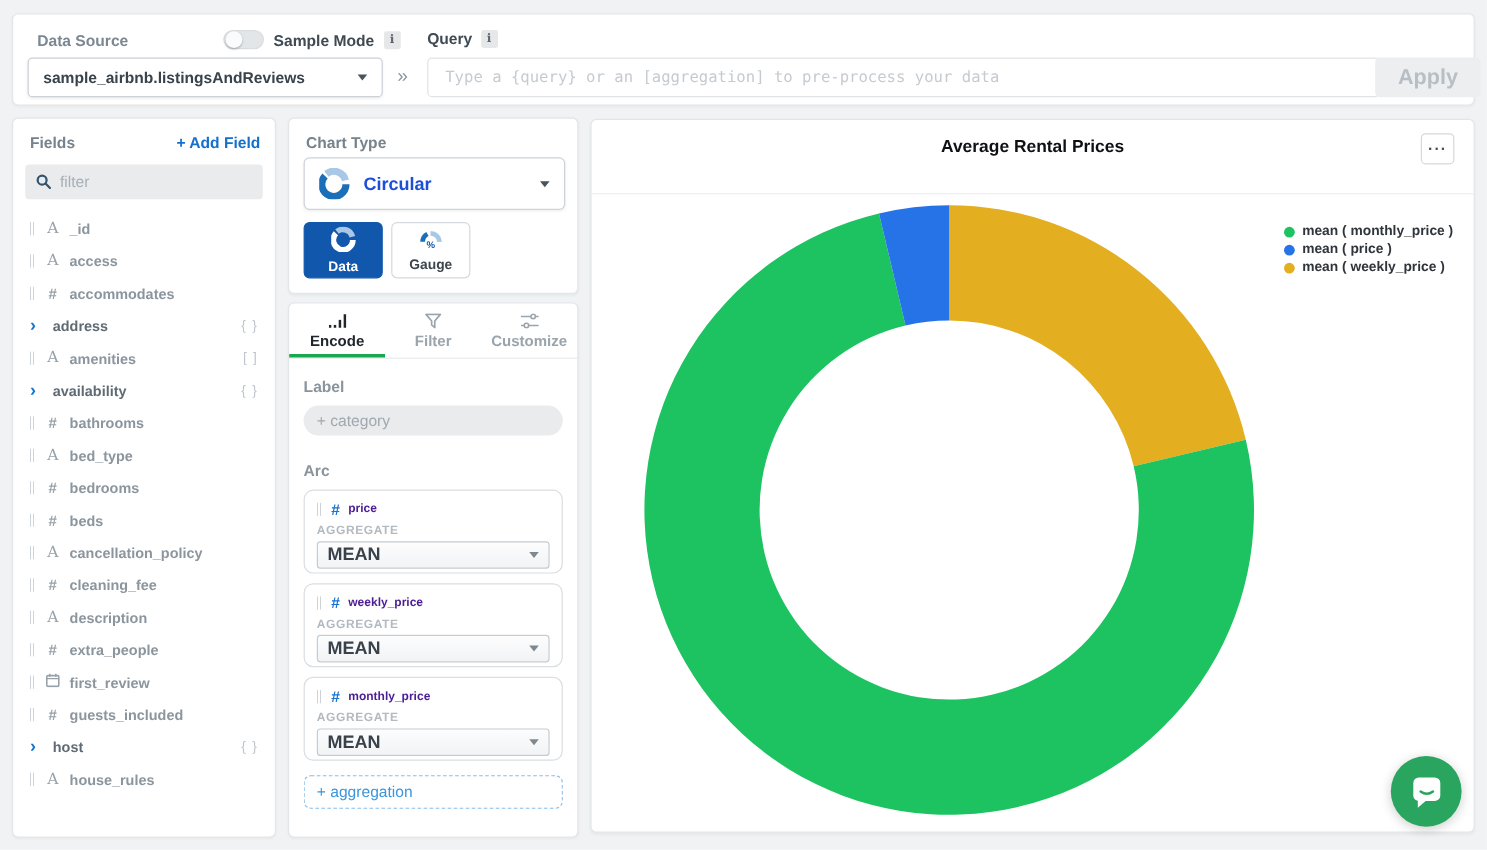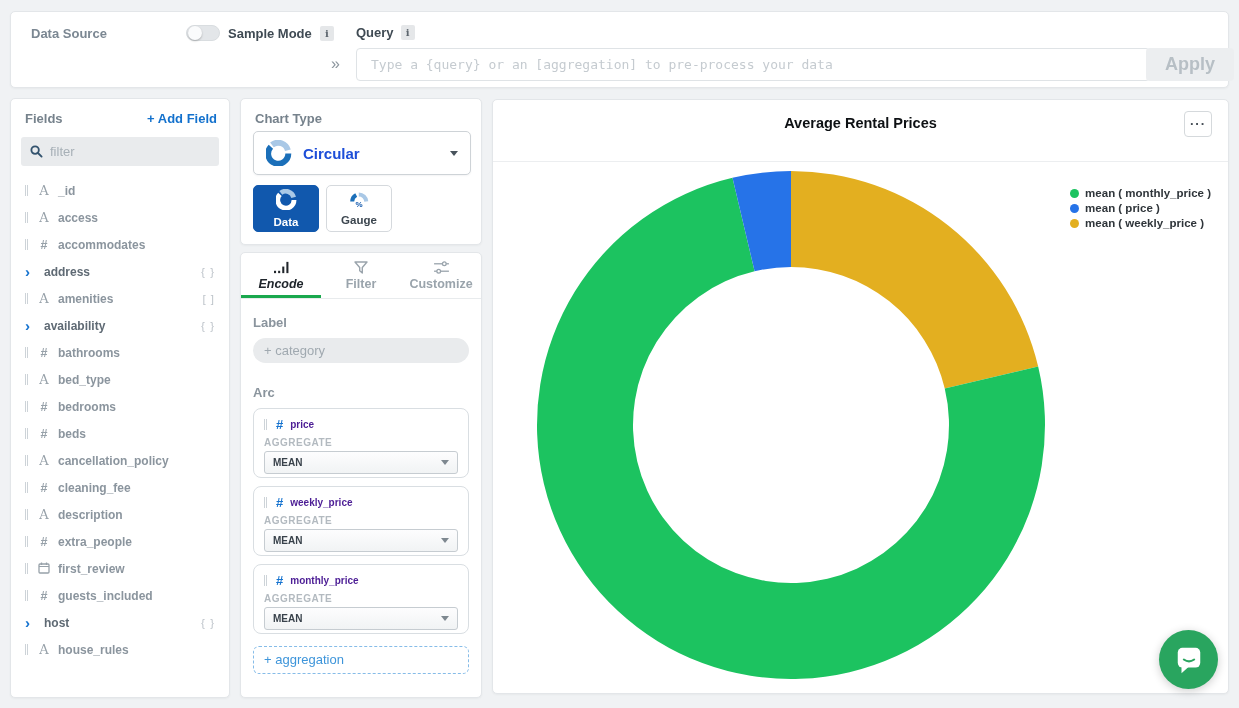--- a/index.html
+++ b/index.html
@@ -52,34 +52,34 @@
   .subtype { height:47px; border-radius:5px; border:1px solid #d5d9dd; background:#fff; display:flex; flex-direction:column; align-items:center; justify-content:center; gap:2px; cursor:pointer; padding:0 10px; min-width:66px; }
   .subtype .st-label { font-size:11.5px; font-weight:bold; color:#3c464f; }
   .subtype.selected { background:#1158ad; border-color:#1158ad; }
   .subtype.selected .st-label { color:#fff; }
 
   
   .encode { left:240px; top:252px; width:242px; height:446px; }
   .tabs { display:flex; height:46px; border-bottom:1px solid #e8ebed; }
   .tab { flex:1; display:flex; flex-direction:column; align-items:center; justify-content:center; gap:3px; cursor:pointer; color:#9aa4ac; }
   .tab .tab-label { font-size:12.5px; font-weight:bold; color:#9aa4ac; }
-  .tab.active { box-shadow:inset 0 -3px 0 #19a84d;font-style:italic; }
+  .tab.active { box-shadow:inset 0 -3px 0 #19a84d; }
   .tab.active .tab-label { color:#20262c; }
   .enc-body { position:absolute; top:47px; left:12px; right:12px; padding-top:15px; }
   .sec-title { font-size:13px; font-weight:bold; color:#8a949d; }
   .label-pill { margin-top:8px; height:25px; background:#e9ebed; border-radius:13px; line-height:25px; padding-left:11px; font-size:13px; color:#a0a9b0; cursor:pointer; }
   .arc-title { margin-top:22px; }
   .channels { margin-top:8px; }
   .channel { border:1px solid #d9dee2; border-radius:8px; padding:8px 10px 9px; height:70px; margin-bottom:8px; background:#fff; }
   .ch-top { display:flex; align-items:center; gap:7px; }
   .ch-hash { color:#1673cf; font-size:13px; font-weight:bold; }
   .ch-name { font-size:10px; font-weight:bold; color:#4c1d95; }
   .ch-agg { margin-top:5px; font-size:10px; font-weight:bold; letter-spacing:.5px; color:#b3bac0; }
   .ch-select { margin-top:3px; height:23px; border:1px solid #c6ccd1; border-radius:3px; background:linear-gradient(#fdfdfe,#f1f3f4); display:flex; align-items:center; padding:0 8px; cursor:pointer; }
-  .ch-select .sel-text { font-size:10px; font-weight:bold; color:#39424b; }
+  .ch-select .sel-text { font-size:15px; font-weight:bold; color:#39424b; }
   .ch-select .caret-dn { border-top-color:#7e8890; }
   .add-agg { margin-top:12px; height:28px; border:1px dashed #86bce8; border-radius:6px; color:#3e95da; font-size:13px; line-height:26px; padding-left:10px; cursor:pointer; }
 
   
   .chartcard { left:492px; top:99px; width:737px; height:595px; }
   .title-row { position:relative; height:62px; border-bottom:1px solid #eceef0; }
   .chart-title { position:absolute; left:0; right:0; top:15px; text-align:center; font-size:14.5px; font-weight:bold; color:#0e1114; }
   .menu-btn { position:absolute; right:16px; top:11px; width:28px; height:26px; border:1px solid #d5d9dc; border-radius:4px; background:#fff; font-size:13px; font-weight:bold; color:#454d55; line-height:23px; text-align:center; letter-spacing:1px; cursor:pointer; }
   .legend { position:absolute; top:87px; right:17px; }
   .legend-row { display:flex; align-items:center; gap:6px; margin-bottom:3px; justify-content:flex-start;font-weight:bold; }
@@ -100,20 +100,24 @@
     <div class="sm-group">
       <div class="toggle">
           <div class="knob"></div>
         </div>
       <span class="sm-label">Sample Mode</span>
       <span class="i-badge">i</span>
     </div>
     <div class="q-group">
       <span class="q-label">Query</span>
       <span class="i-badge">i</span>
+    </div>
+    <div class="ds-select">
+      <span class="sel-text">sample_airbnb.listingsAndReviews</span>
+      <span class="caret-dn"></span>
     </div>
     <span class="chev-sep">»</span>
     <input class="q-input" placeholder="Type a {query} or an [aggregation] to pre-process your data" style="">
     <button class="apply-btn">Apply</button>
   </div>
 
   <div class="card fields">
     <div class="f-header">
       <span class="f-title">Fields</span>
       <span class="f-add">+ Add Field</span>

